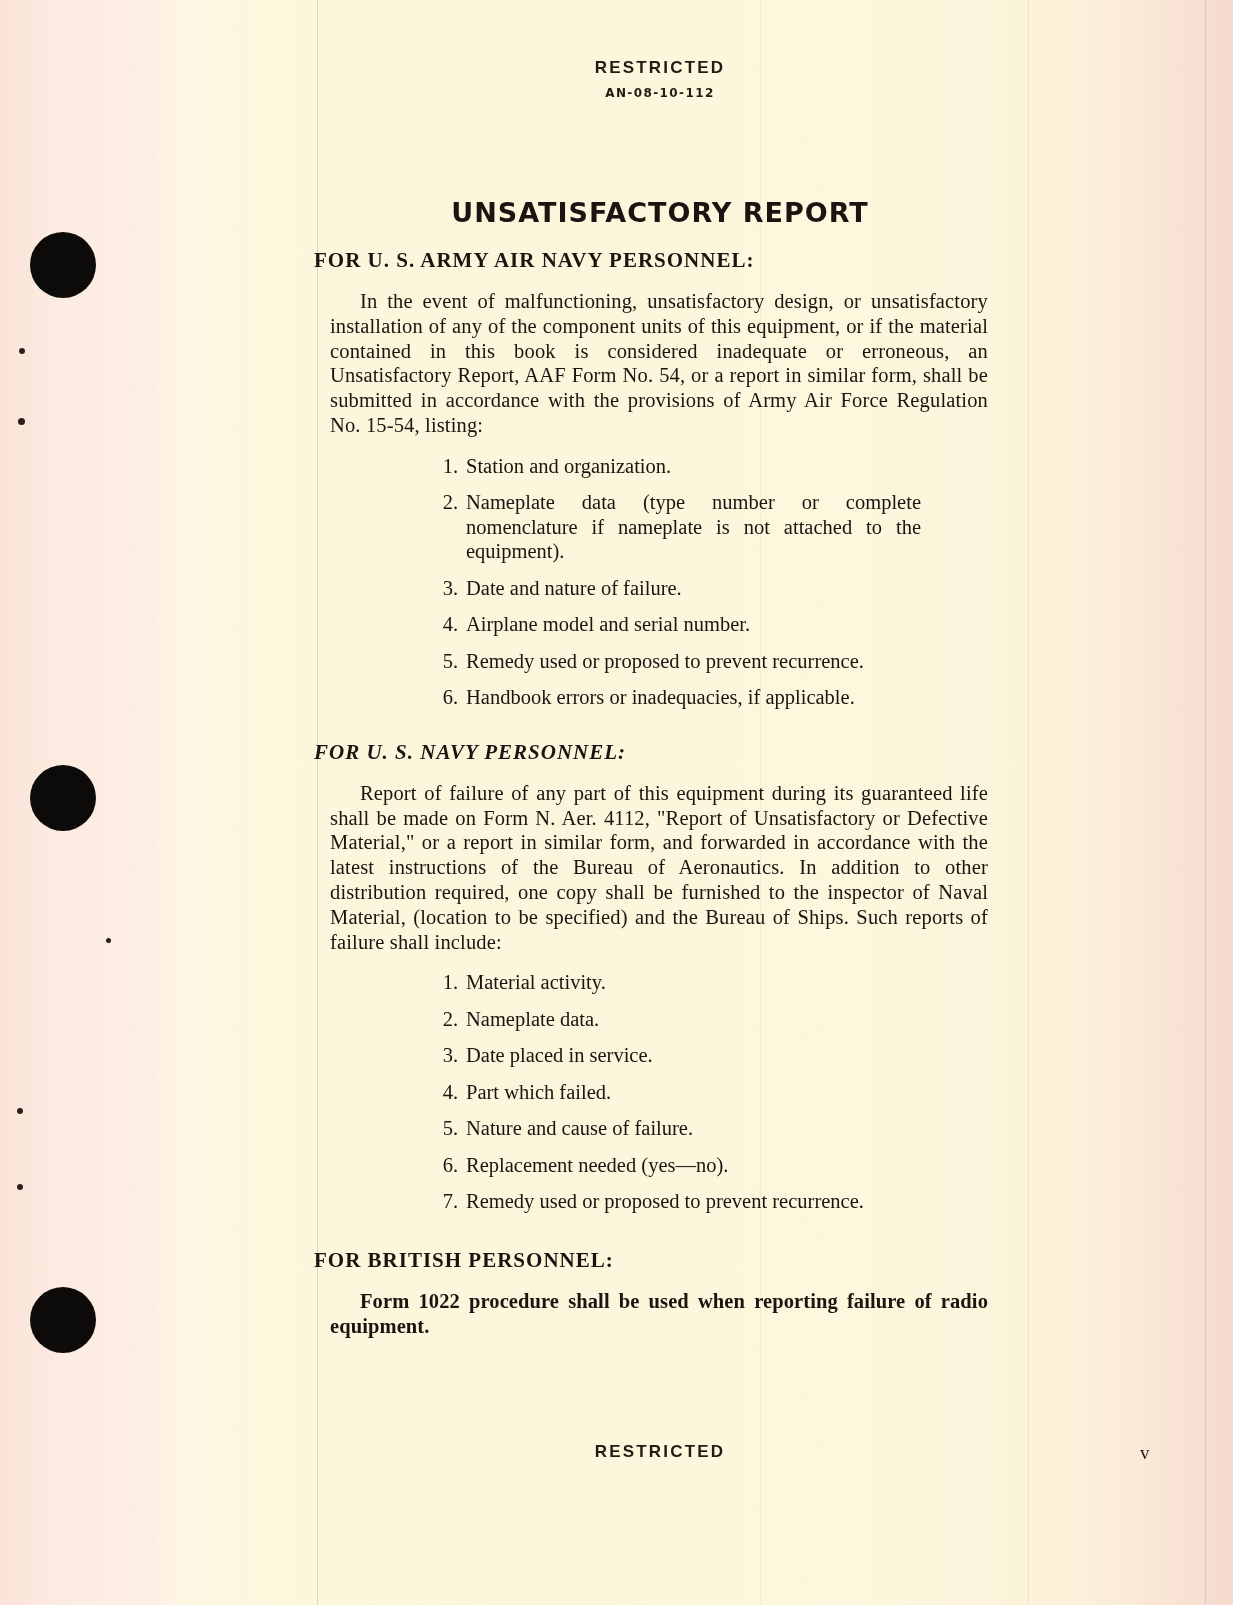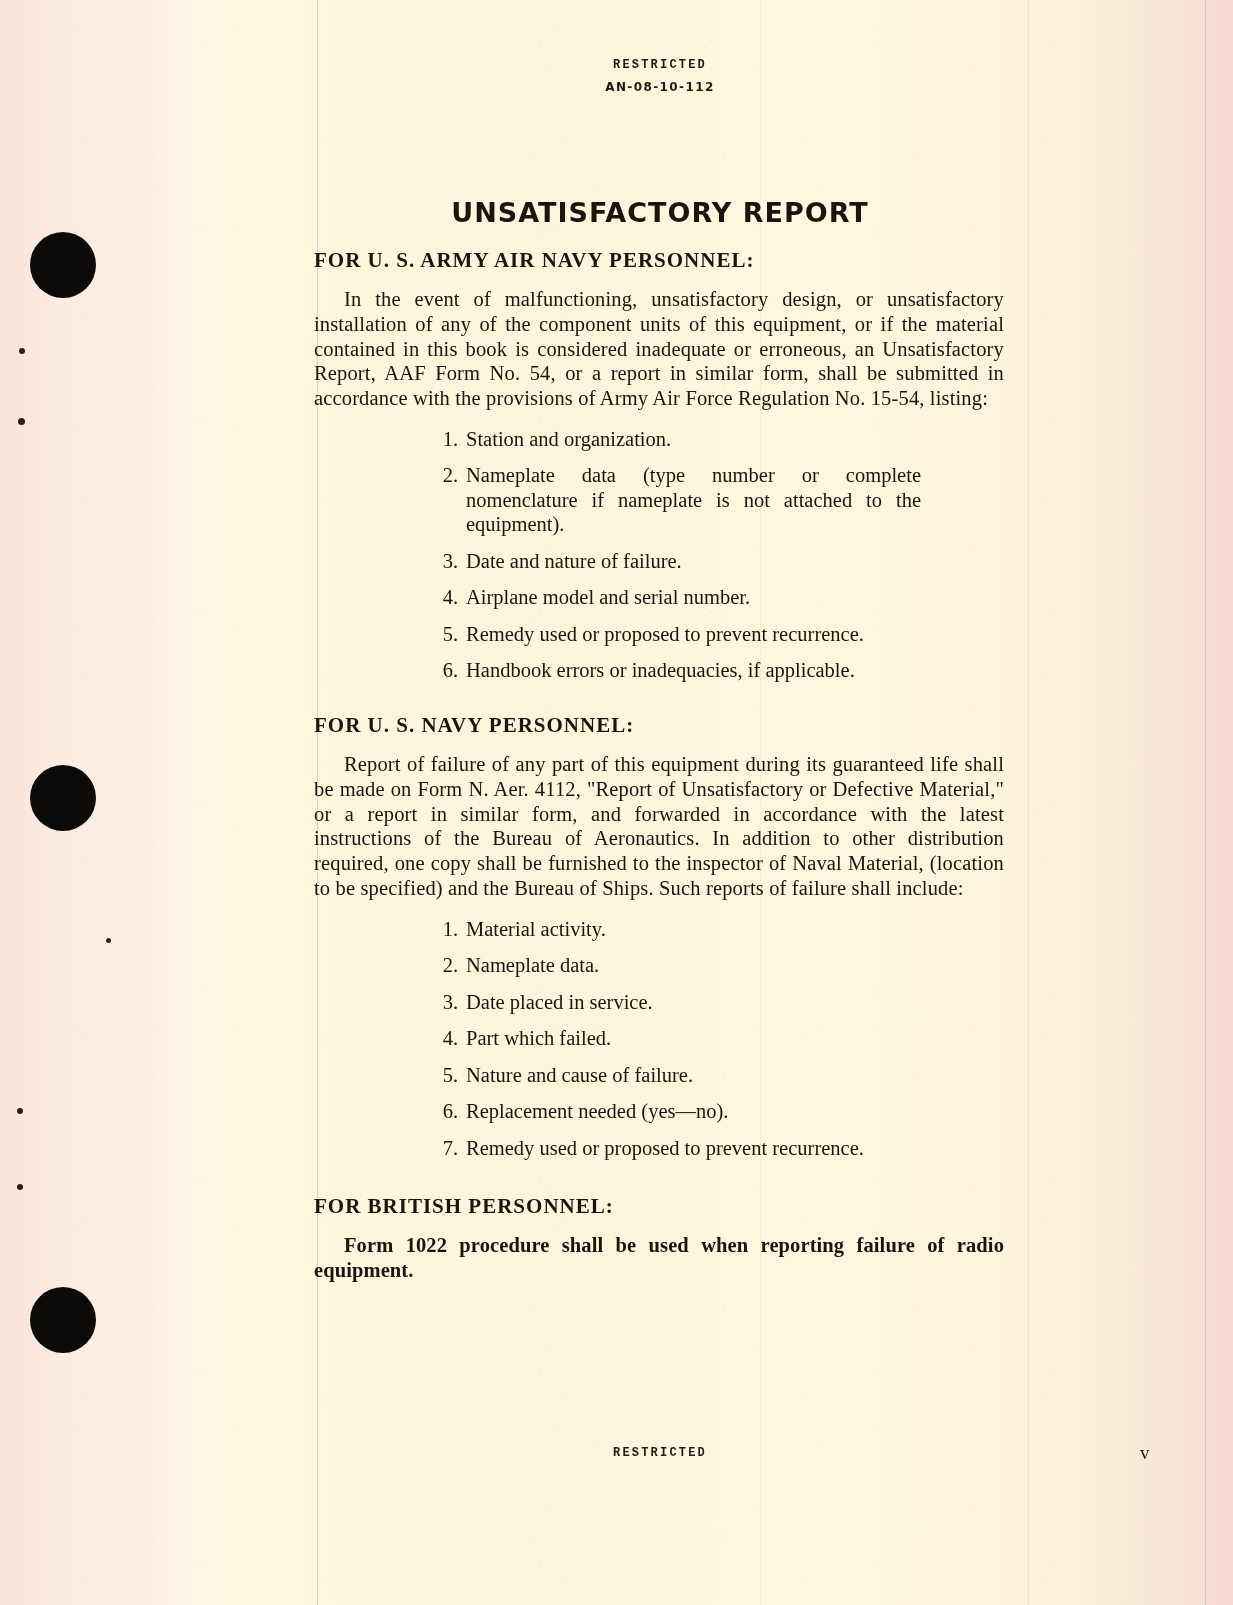--- a/index.html
+++ b/index.html
@@ -100,23 +100,23 @@
 
   .header-block {
     position: absolute;
     left: 315px;
     top: 58px;
     width: 690px;
     text-align: center;
   }
   .header-restricted,
   .footer-restricted {
-    font-family: Liberation Mono, monospace;
+    font-family: Liberation Sans, sans-serif;
     font-weight: 700;
-    font-size: 12px;
+    font-size: 17px;
     letter-spacing: 2.2px;
     color: #231a14;
   }
   .header-docnum {
     font-family: "DejaVu Sans", sans-serif;
     font-weight: 700;
     font-size: 12px;
     letter-spacing: 1.4px;
     color: #231a14;
     margin-top: 8px;
@@ -143,25 +143,25 @@
   }
 
   .sec-heading {
     font-family: "Liberation Serif", serif;
     font-size: 21px;
     letter-spacing: 1.0px;
     color: #1b1410;
     margin: 0 0 14px 0;
     white-space: nowrap;
   }
-  .sec-heading-navy  { margin-top: 30px; }
+  .sec-heading-navy  { margin-top: 30px; font-style: italic; }
   .sec-heading-brit  { margin-top: 34px; }
 
   p.para {
-    margin: 0;
+    margin: 16px;
     font-size: 20.5px;
     line-height: 24.8px;
     text-align: justify;
     text-indent: 30px;
     color: #1b1410;
     letter-spacing: 0.15px;
   }
   p.para.heavy {
     font-weight: 700;
     letter-spacing: 0.1px;

